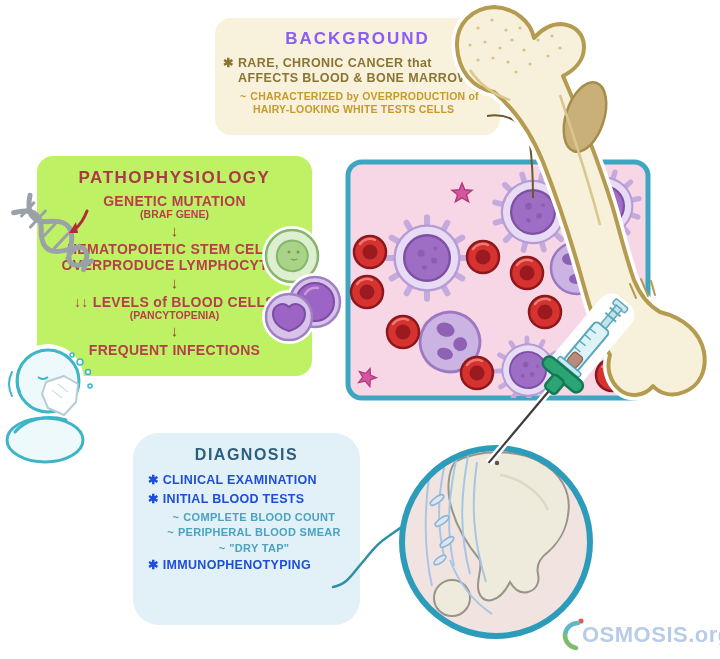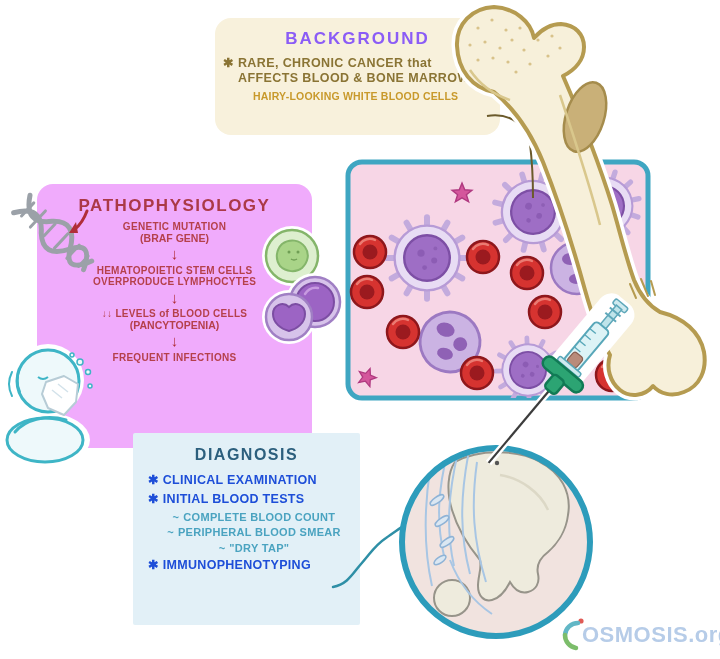--- a/index.html
+++ b/index.html
@@ -1,38 +1,38 @@
 <!DOCTYPE html>
 <html><head>
 <meta charset="utf-8">
 <style>
   html,body { margin:0; padding:0; background:#ffffff; }
   .canvas { position:relative; width:720px; height:659px; background:#ffffff; overflow:hidden;
             font-family:"Liberation Sans", sans-serif; }
 
   .box { position:absolute; border-radius:16px; z-index:1; }
   .bg-box    { left:215px; top:18px;  width:285px; height:117px; background:#f8f1dc; }
-  .patho-box { left:37px;  top:184px; width:275px; height:264px; background:#f0abfc; }
-  .diag-box  { left:133px; top:433px; width:227px; height:192px; background:#e2f0f7; border-radius:2px; }
+  .patho-box { left:37px;  top:156px; width:275px; height:220px; background:#bef264; }
+  .diag-box  { left:133px; top:433px; width:227px; height:192px; background:#e2f0f7; border-radius:26px; }
 
   .bg-title { text-align:center; margin-top:11px; font-size:17px; font-weight:bold;
               color:#8b5cf6; letter-spacing:2px; }
   .bg-item  { margin:7px 0 0 8px; font-size:12.5px; font-weight:bold; color:#8a7434;
               letter-spacing:.4px; line-height:1.22; }
   .bg-item .l2 { margin-left:15px; }
   .bg-sub   { margin:3px 0 0 25px; font-size:10.5px; font-weight:bold; color:#c8992b;
               line-height:1.3; letter-spacing:.2px; }
   .bg-sub .l2 { margin-left:13px; }
   .marker { margin-right:4px; }
 
   .patho-title { text-align:center; margin-top:12px; font-size:17px; font-weight:bold;
                  color:#ab3947; letter-spacing:1.5px; }
   .patho-flow { display:flex; flex-direction:column; align-items:center; margin-top:5px;
                 color:#b5404b; font-weight:bold; }
-  .step-main   { font-size:10px; letter-spacing:.3px; line-height:1.15; text-align:center; }
+  .step-main   { font-size:14px; letter-spacing:.3px; line-height:1.15; text-align:center; }
   .step-detail { font-size:10.5px; line-height:1.1; }
   .flow-arrow  { font-size:15px; font-weight:900; color:#b02d38; line-height:1.1; margin:2px 0; }
 
   .diag-title { text-align:center; margin-top:13px; font-size:16px; font-weight:bold;
                 color:#2c5f7d; letter-spacing:1.5px; }
   .diag-list { margin:7px 0 0 15px; }
   .diag-item { font-size:12.5px; font-weight:bold; color:#1d4ed8; letter-spacing:.3px; line-height:1.55; }
   .diag-item.sub  { font-size:11px; color:#4aa3c0; line-height:1.4;text-align:center; }
   .diag-item.emph { color:#17455f; }
 
@@ -46,21 +46,22 @@
 
 <div class="canvas">
 
   <div class="box bg-box">
     <div class="bg-title">BACKGROUND</div>
     <div class="bg-item">
       <div><span class="marker">✱</span><span>RARE, CHRONIC CANCER that</span></div>
       <div class="l2">AFFECTS BLOOD &amp; BONE MARROW</div>
     </div>
     <div class="bg-sub">
-      <div class="l2">HAIRY-LOOKING WHITE BLOOD CELLS</div>
+      <div><span class="marker">~</span><span>CHARACTERIZED by OVERPRODUCTION of</span></div>
+      <div class="l2">HAIRY-LOOKING WHITE TESTS CELLS</div>
     </div>
   </div>
 
   <div class="box patho-box">
     <div class="patho-title">PATHOPHYSIOLOGY</div>
     <div class="patho-flow">
       <div class="step-main">GENETIC MUTATION</div>
       <div class="step-detail">(BRAF GENE)</div>
       <div class="flow-arrow">↓</div>
       <div class="step-main">HEMATOPOIETIC STEM CELLS</div>

